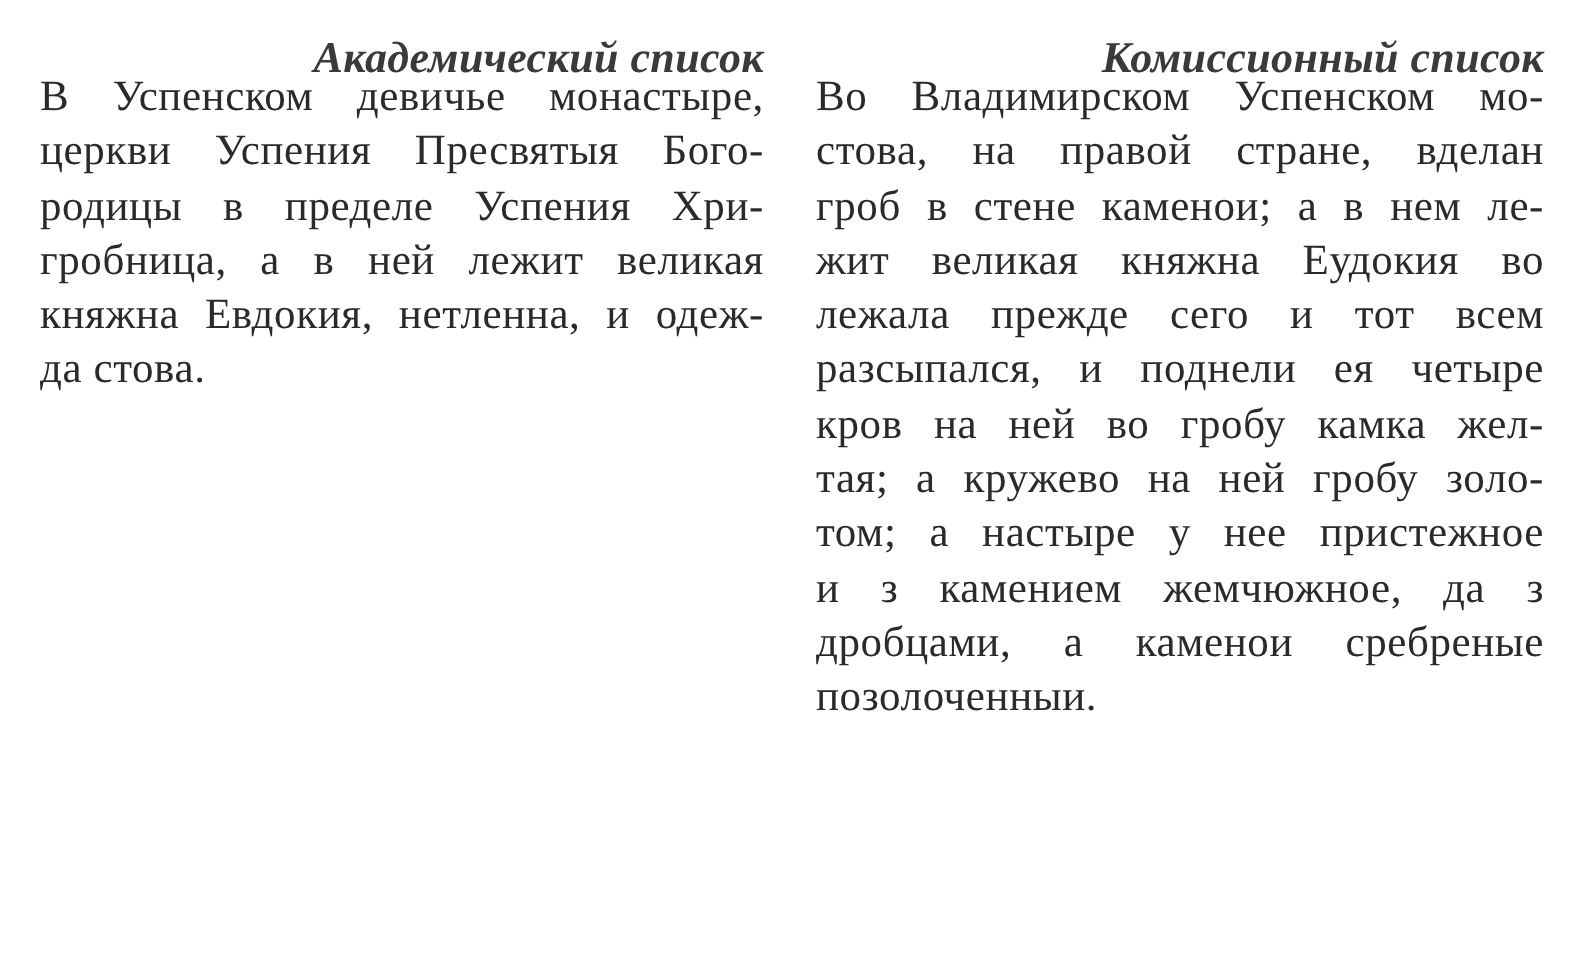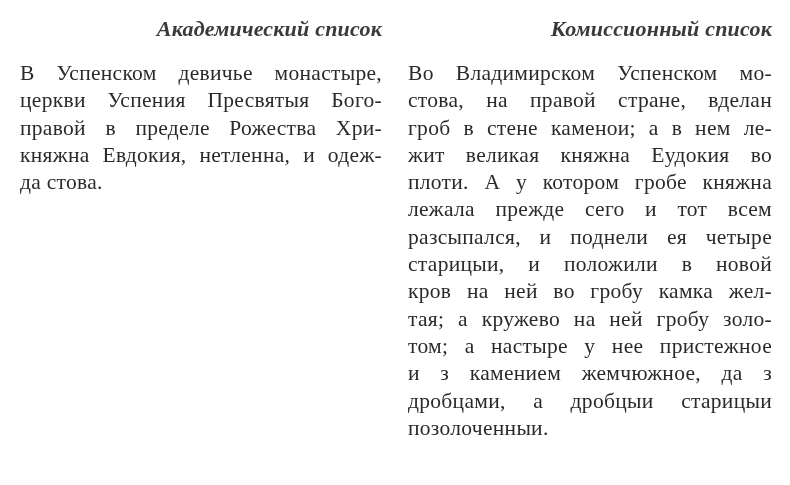--- a/index.html
+++ b/index.html
@@ -10,21 +10,21 @@
   .col-title {
     font-family: "Liberation Serif", "DejaVu Serif", serif;
     font-style: italic;
     font-size: 22px;
     color: #3a3a3a;
     text-align: right;
     position: absolute; top: 16px; width: 100%;
     margin: 0;
     letter-spacing: 0.2px;
   }
-  .lines { position: absolute; top: 60px; left: 0; width: 100%; }
+  .lines { position: absolute; top: 35px; left: 0; width: 100%; }
   .line {
     font-family: "Liberation Serif", "DejaVu Serif", serif;
     font-size: 21.5px;
     color: #2a2a2a;
     height: 27.3px;
     line-height: 27.3px;
     white-space: nowrap;
     text-align: justify;
     text-align-last: justify;
     letter-spacing: 0.3px;
@@ -32,37 +32,36 @@
   .line.last { text-align-last: left; }
 </style>
 </head>
 <body>
 
 <div class="col col-left">
   <h2 class="col-title">Академический список</h2>
   <div class="lines">
     <div class="line">В Успенском девичье монастыре,</div>
     <div class="line">церкви Успения Пресвятыя Бого-</div>
-    <div class="line">правой в пределе Рожества Хри-</div>
+    <div class="line">родицы в пределе Успения Хри-</div>
+    <div class="line">гробница, а в ней лежит великая</div>
     <div class="line">княжна Евдокия, нетленна, и одеж-</div>
     <div class="line last">да стова.</div>
   </div>
 </div>
 
 <div class="col col-right">
   <h2 class="col-title">Комиссионный список</h2>
   <div class="lines">
     <div class="line">Во Владимирском Успенском мо-</div>
     <div class="line">стова, на правой стране, вделан</div>
     <div class="line">гроб в стене каменои; а в нем ле-</div>
     <div class="line">жит великая княжна Еудокия во</div>
-    <div class="line">плоти. А у котором гробе княжна</div>
     <div class="line">лежала прежде сего и тот всем</div>
     <div class="line">разсыпался, и поднели ея четыре</div>
-    <div class="line">старицыи, и положили в новой</div>
     <div class="line">кров на ней во гробу камка жел-</div>
     <div class="line">тая; а кружево на ней гробу золо-</div>
     <div class="line">том; а настыре у нее пристежное</div>
     <div class="line">и з камением жемчюжное, да з</div>
-    <div class="line">дробцами, а дробцыи старицыи</div>
+    <div class="line">дробцами, а каменои сребреные</div>
     <div class="line last">позолоченныи.</div>
   </div>
 </div>
 
 </body></html>

